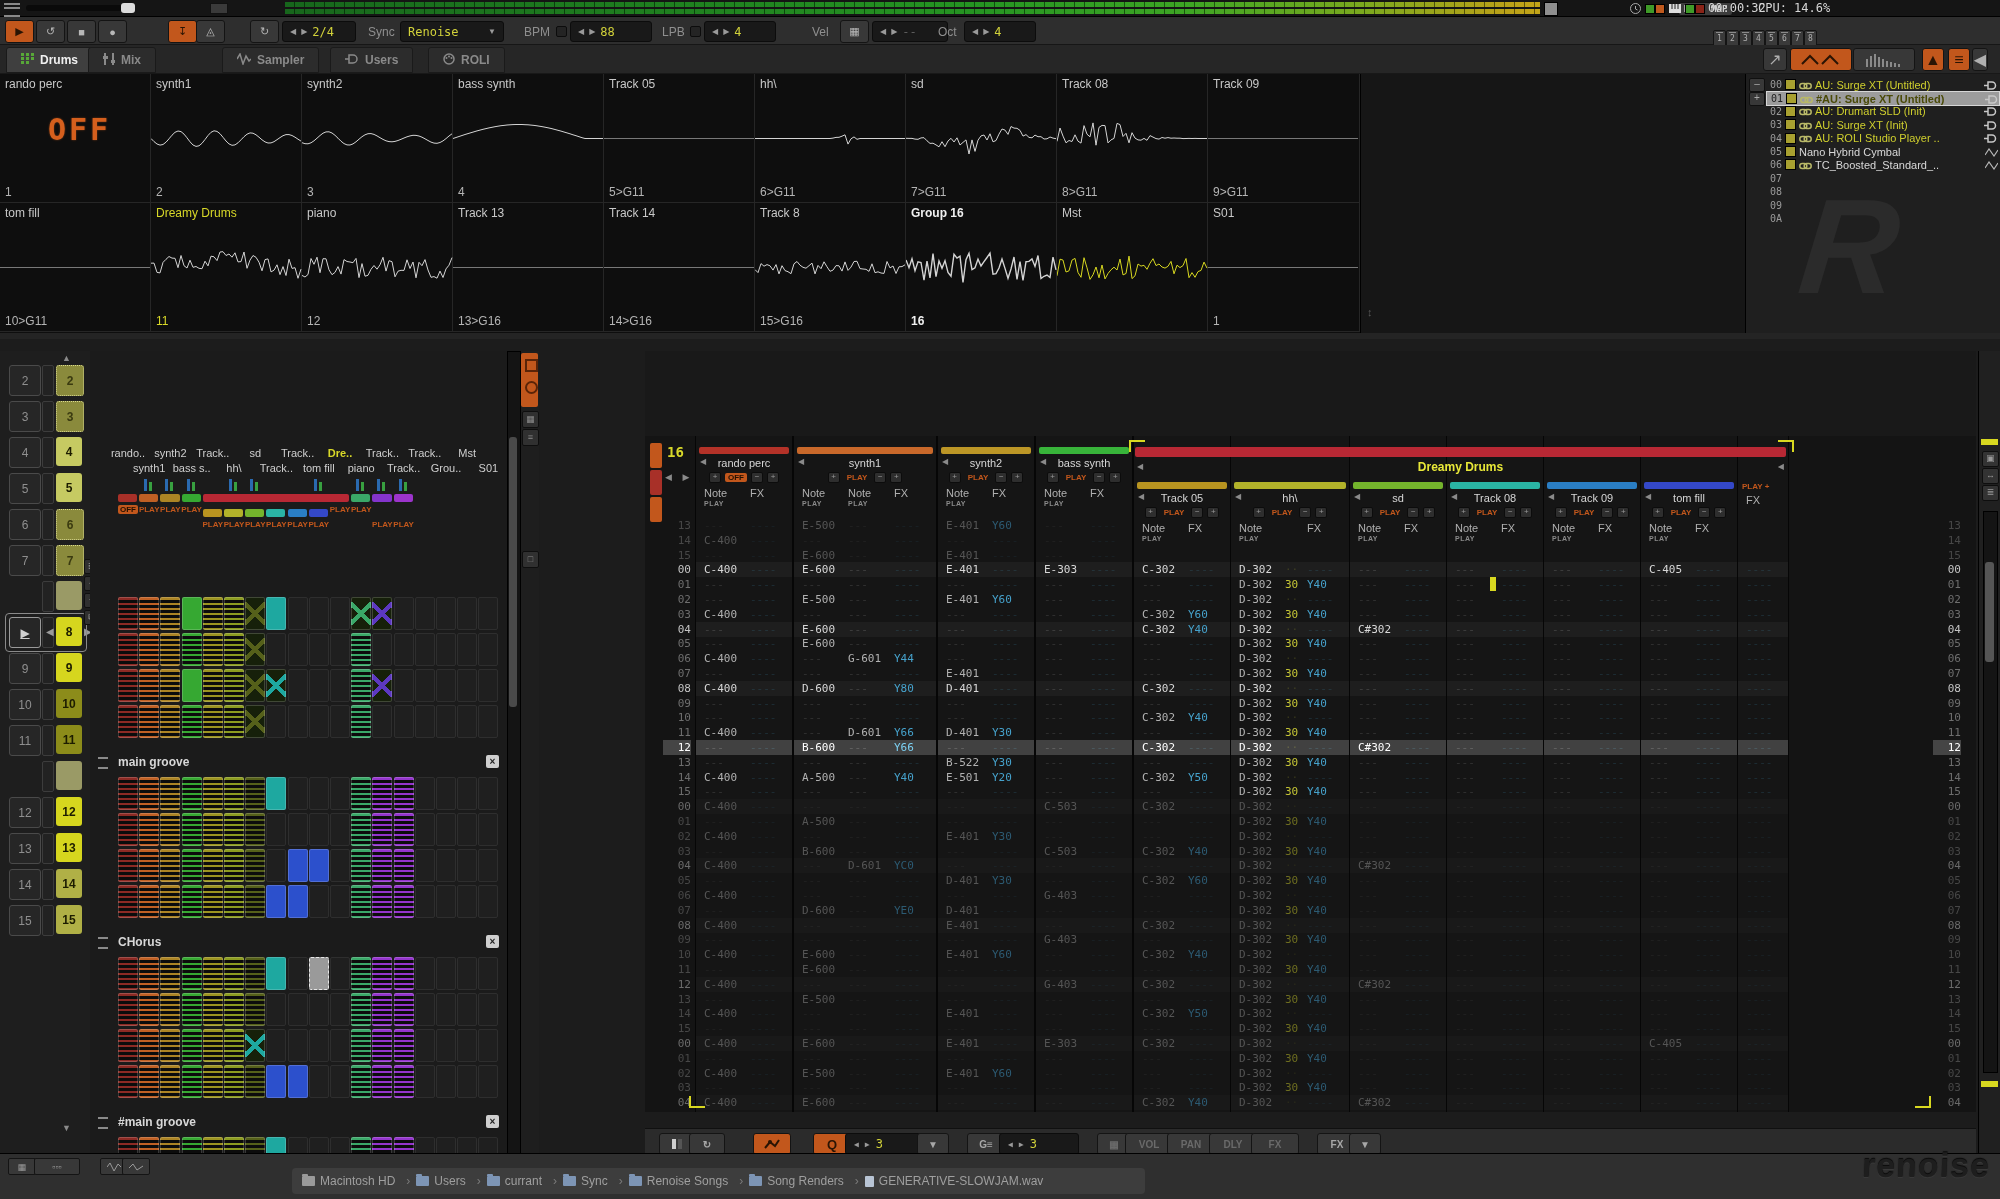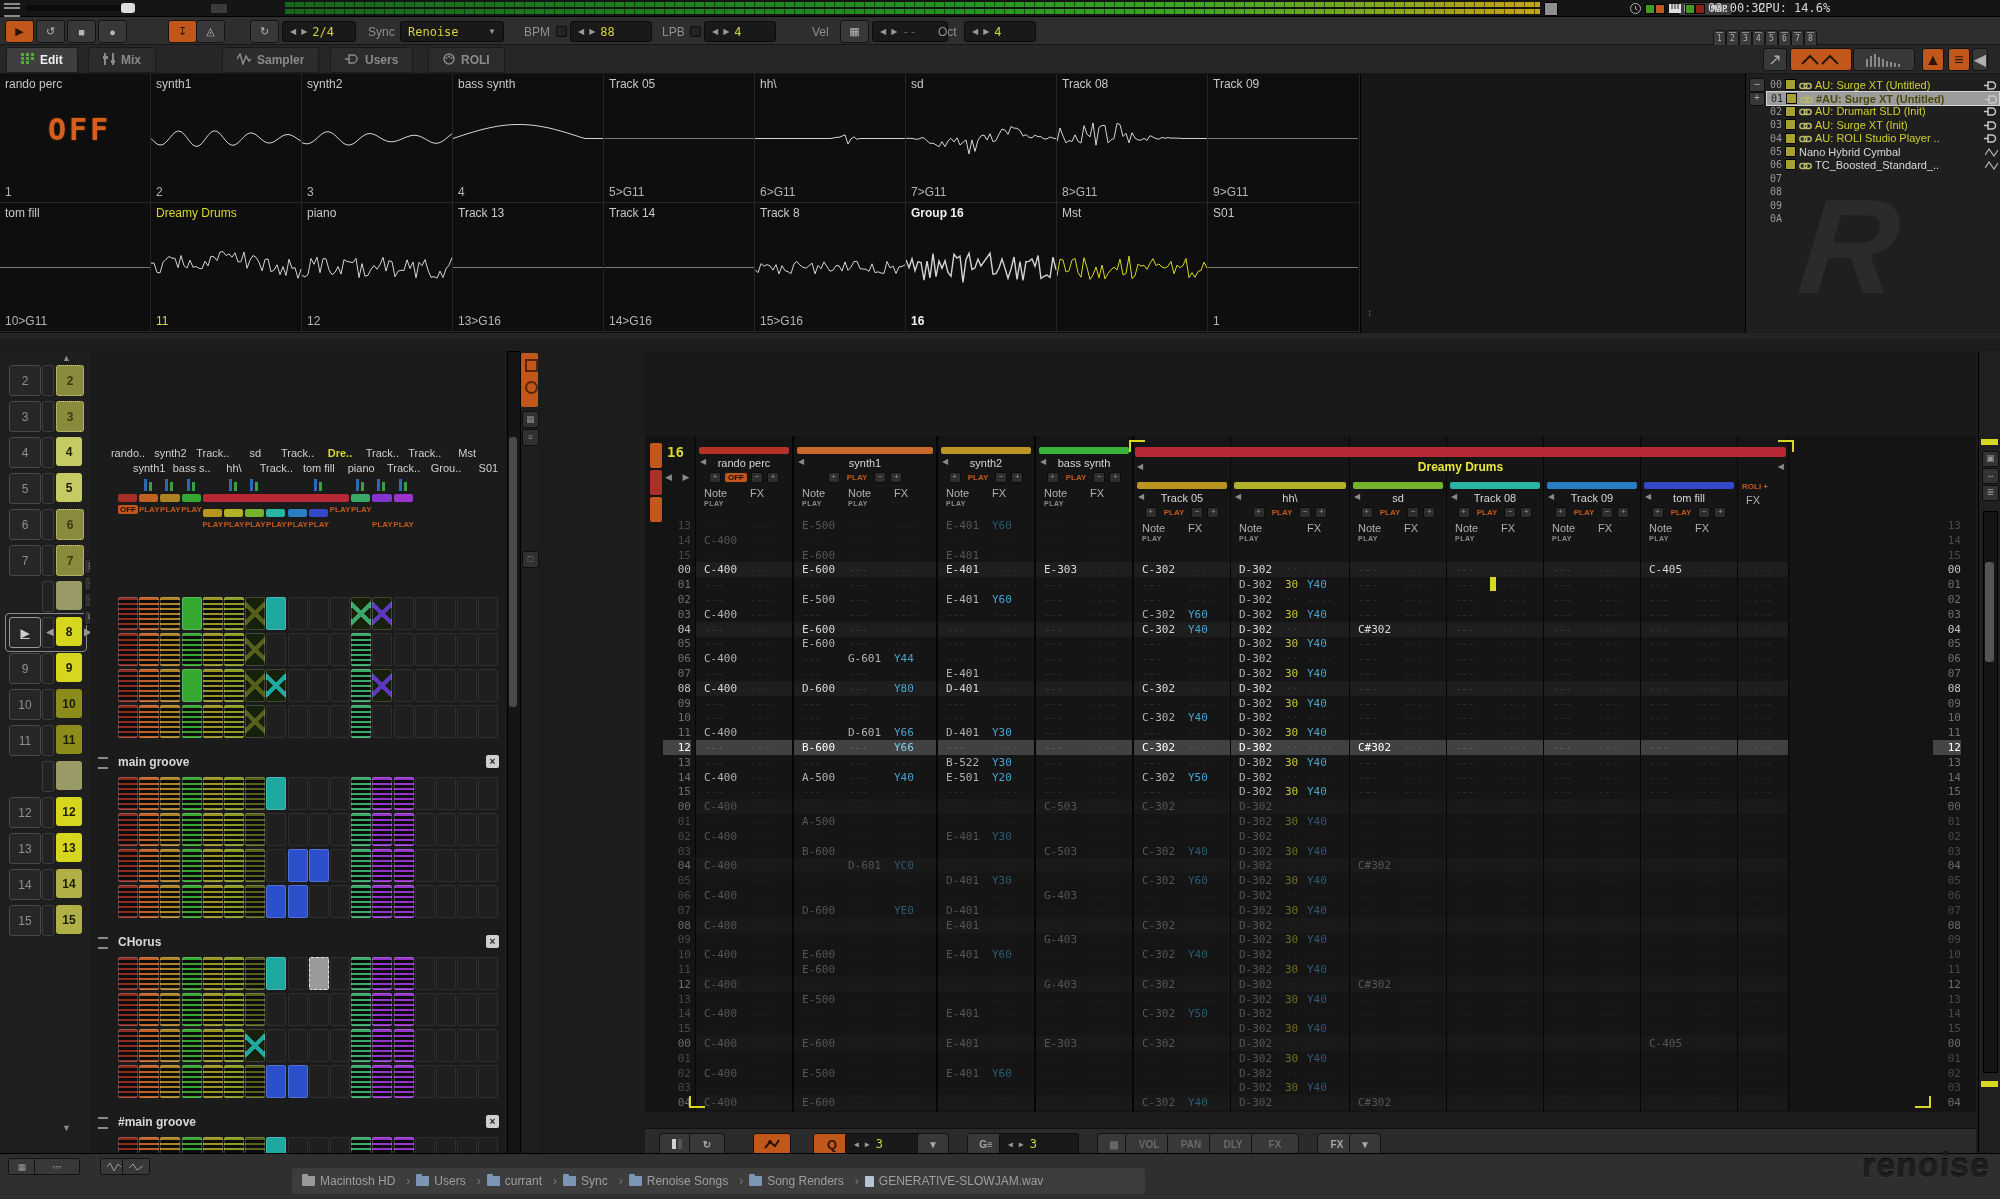--- a/index.html
+++ b/index.html
@@ -270,21 +270,21 @@
                 <rect x="0" y="0" width="3" height="3"></rect>
                 <rect x="5" y="0" width="3" height="3"></rect>
                 <rect x="10" y="0" width="3" height="3"></rect>
                 <rect x="0" y="4" width="3" height="3"></rect>
                 <rect x="5" y="4" width="3" height="3"></rect>
                 <rect x="10" y="4" width="3" height="3"></rect>
                 <rect x="0" y="8" width="3" height="3"></rect>
                 <rect x="5" y="8" width="3" height="3"></rect>
               </g>
             </svg></span>
-          <span>Edit</span>
+          <span>Drums</span>
         </div>
         <div class="tab" style="left: 88px;">
           <span><svg width="12" height="12">
               <g stroke="#8a8a8a" stroke-width="2">
                 <path d="M2 0v12M10 0v12"></path>
               </g>
               <rect x="0" y="3" width="5" height="3" fill="#8a8a8a"></rect>
               <rect x="8" y="7" width="5" height="3" fill="#8a8a8a"></rect>
             </svg></span>
           <span>Mix</span>
@@ -2834,21 +2834,21 @@
             <div class="prow dimrow" style="top: 644.4px; left: 0px; width: 96px;">
               <span class="pcell note empty" style="width: 46px; padding-left: 8px;">---</span>
               <span class="pcell fx empty" style="width: 34px; padding-left: 0px;">----</span>
             </div>
             <div class="prow beat dimrow" style="top: 659.2px; left: 0px; width: 96px;">
               <span class="pcell note empty" style="width: 46px; padding-left: 8px;">---</span>
               <span class="pcell fx empty" style="width: 34px; padding-left: 0px;">----</span>
             </div>
           </div>
           <div class="track" style="left: 604px; width: 50px;">
-            <div style="position: absolute; top: 46px; left: 4px; font-size: 8px; font-weight: bold; color: rgb(194, 87, 28);">ROLI +</div>
+            <div style="position: absolute; top: 46px; left: 4px; font-size: 8px; font-weight: bold; color: rgb(194, 87, 28);">PLAY +</div>
             <div style="position: absolute; top: 58px; left: 8px; font-size: 11px; color: rgb(176, 176, 176);">FX</div>
             <div class="prow beat" style="top: 126.4px; width: 50px;">
               <span class="pcell fx empty" style="width: 34px; padding-left: 8px;">----</span>
             </div>
             <div class="prow" style="top: 141.2px; width: 50px;">
               <span class="pcell fx empty" style="width: 34px; padding-left: 8px;">----</span>
             </div>
             <div class="prow" style="top: 156px; width: 50px;">
               <span class="pcell fx empty" style="width: 34px; padding-left: 8px;">----</span>
             </div>

